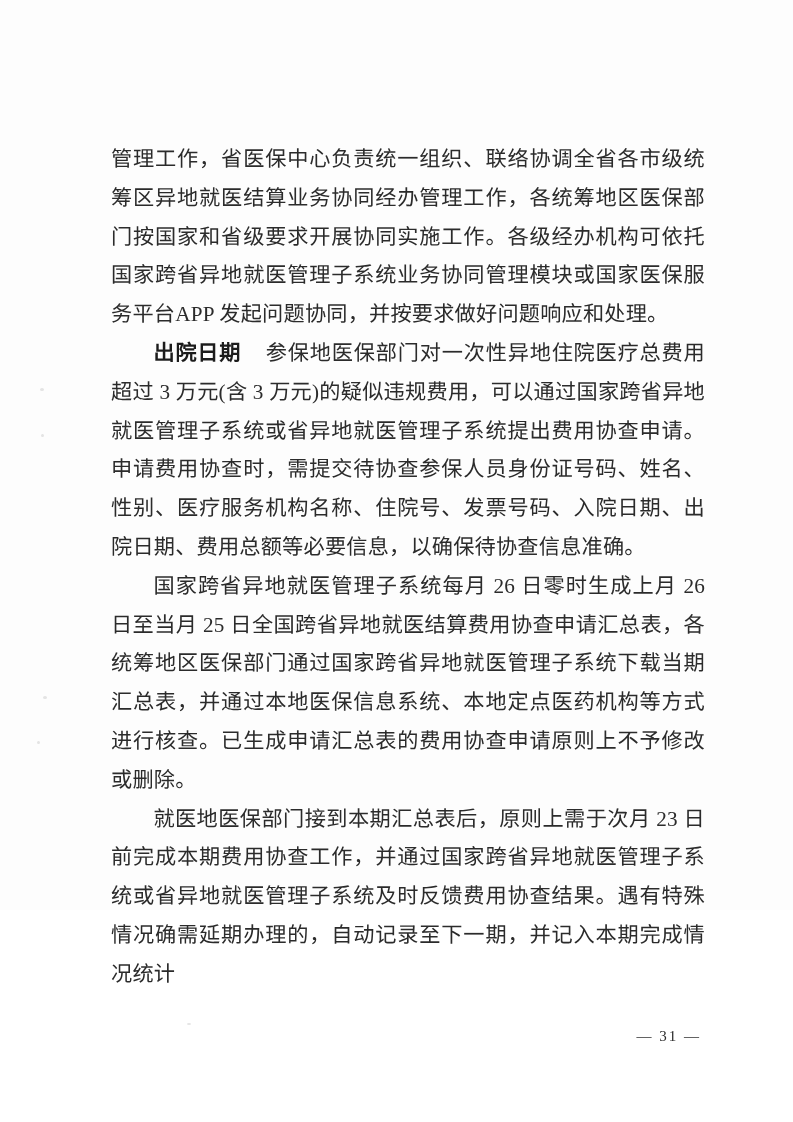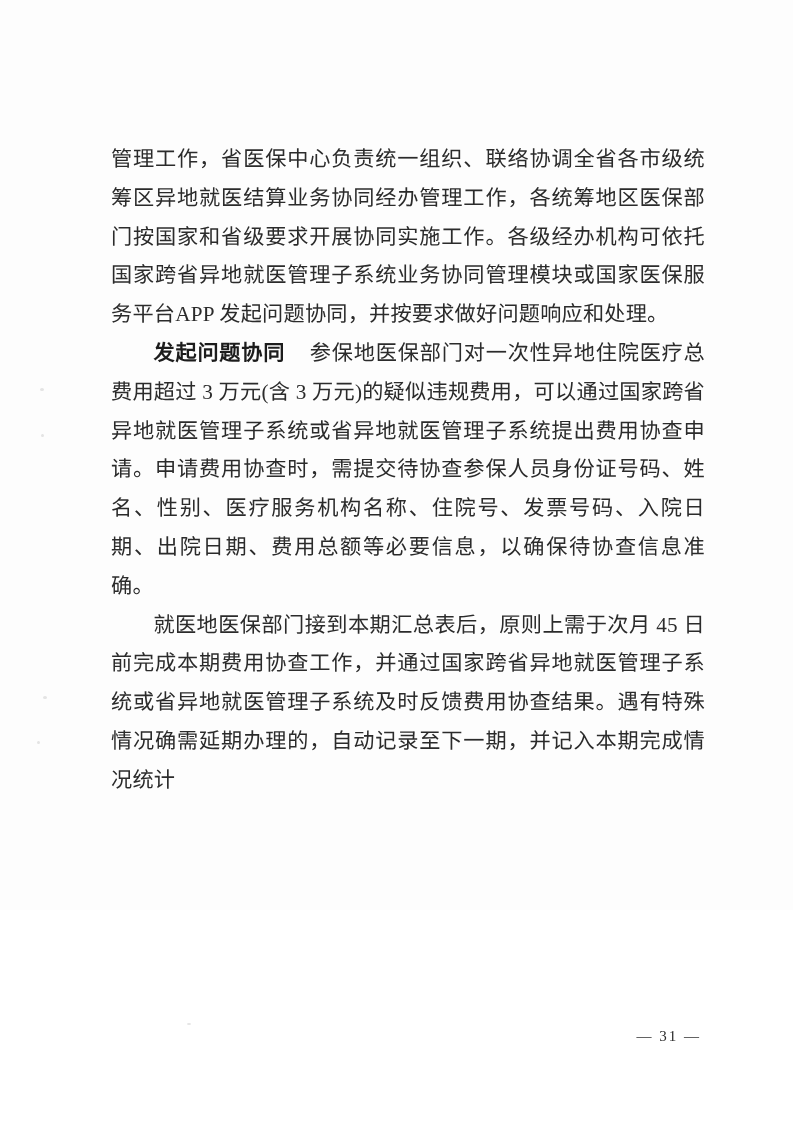--- a/index.html
+++ b/index.html
@@ -64,24 +64,25 @@
 </style>
 </head>
 <body>
 
 <div class="page">
 
   <div class="text-block">
 
     <p class="para"><span>管理工作，省医保中心负责统一组织、联络协调全省各市级统筹区异地就医结算业务协同经办管理工作，各统筹地区医保部门按国家和省级要求开展协同实施工作。各级经办机构可依托国家跨省异地就医管理子系统业务协同管理模块或国家医保服务平台APP 发起问题协同，并按要求做好问题响应和处理。</span></p>
 
-    <p class="para indent"><span class="article-no">发起问题协同</span><span>参保地医保部门对一次性异地住院医疗总费用超过 3 万元(含 3 万元)的疑似违规费用，可以通过国家跨省异地就医管理子系统或省异地就医管理子系统提出费用协查申请。申请费用协查时，需提交待协查参保人员身份证号码、姓名、性别、医疗服务机构名称、住院号、发票号码、入院日期、出院日期、费用总额等必要信息，以确保待协查信息准确。</span></p>
+    <p class="para indent"><span class="article-no">出院日期</span><span>参保地医保部门对一次性异地住院医疗总费用超过 3 万元(含 3 万元)的疑似违规费用，可以通过国家跨省异地就医管理子系统或省异地就医管理子系统提出费用协查申请。申请费用协查时，需提交待协查参保人员身份证号码、姓名、性别、医疗服务机构名称、住院号、发票号码、入院日期、出院日期、费用总额等必要信息，以确保待协查信息准确。</span></p>
 
+    <p class="para indent"><span>国家跨省异地就医管理子系统每月 26 日零时生成上月 26 日至当月 25 日全国跨省异地就医结算费用协查申请汇总表，各统筹地区医保部门通过国家跨省异地就医管理子系统下载当期汇总表，并通过本地医保信息系统、本地定点医药机构等方式进行核查。已生成申请汇总表的费用协查申请原则上不予修改或删除。</span></p>
 
-    <p class="para indent"><span>就医地医保部门接到本期汇总表后，原则上需于次月 45 日前完成本期费用协查工作，并通过国家跨省异地就医管理子系统或省异地就医管理子系统及时反馈费用协查结果。遇有特殊情况确需延期办理的，自动记录至下一期，并记入本期完成情况统计</span></p>
+    <p class="para indent"><span>就医地医保部门接到本期汇总表后，原则上需于次月 23 日前完成本期费用协查工作，并通过国家跨省异地就医管理子系统或省异地就医管理子系统及时反馈费用协查结果。遇有特殊情况确需延期办理的，自动记录至下一期，并记入本期完成情况统计</span></p>
 
   </div>
 
   <div class="page-number">— 31 —</div>
 
   <div class="speck s1"></div>
   <div class="speck s2"></div>
   <div class="speck s3"></div>
   <div class="speck s4"></div>
   <div class="speck s5"></div>

